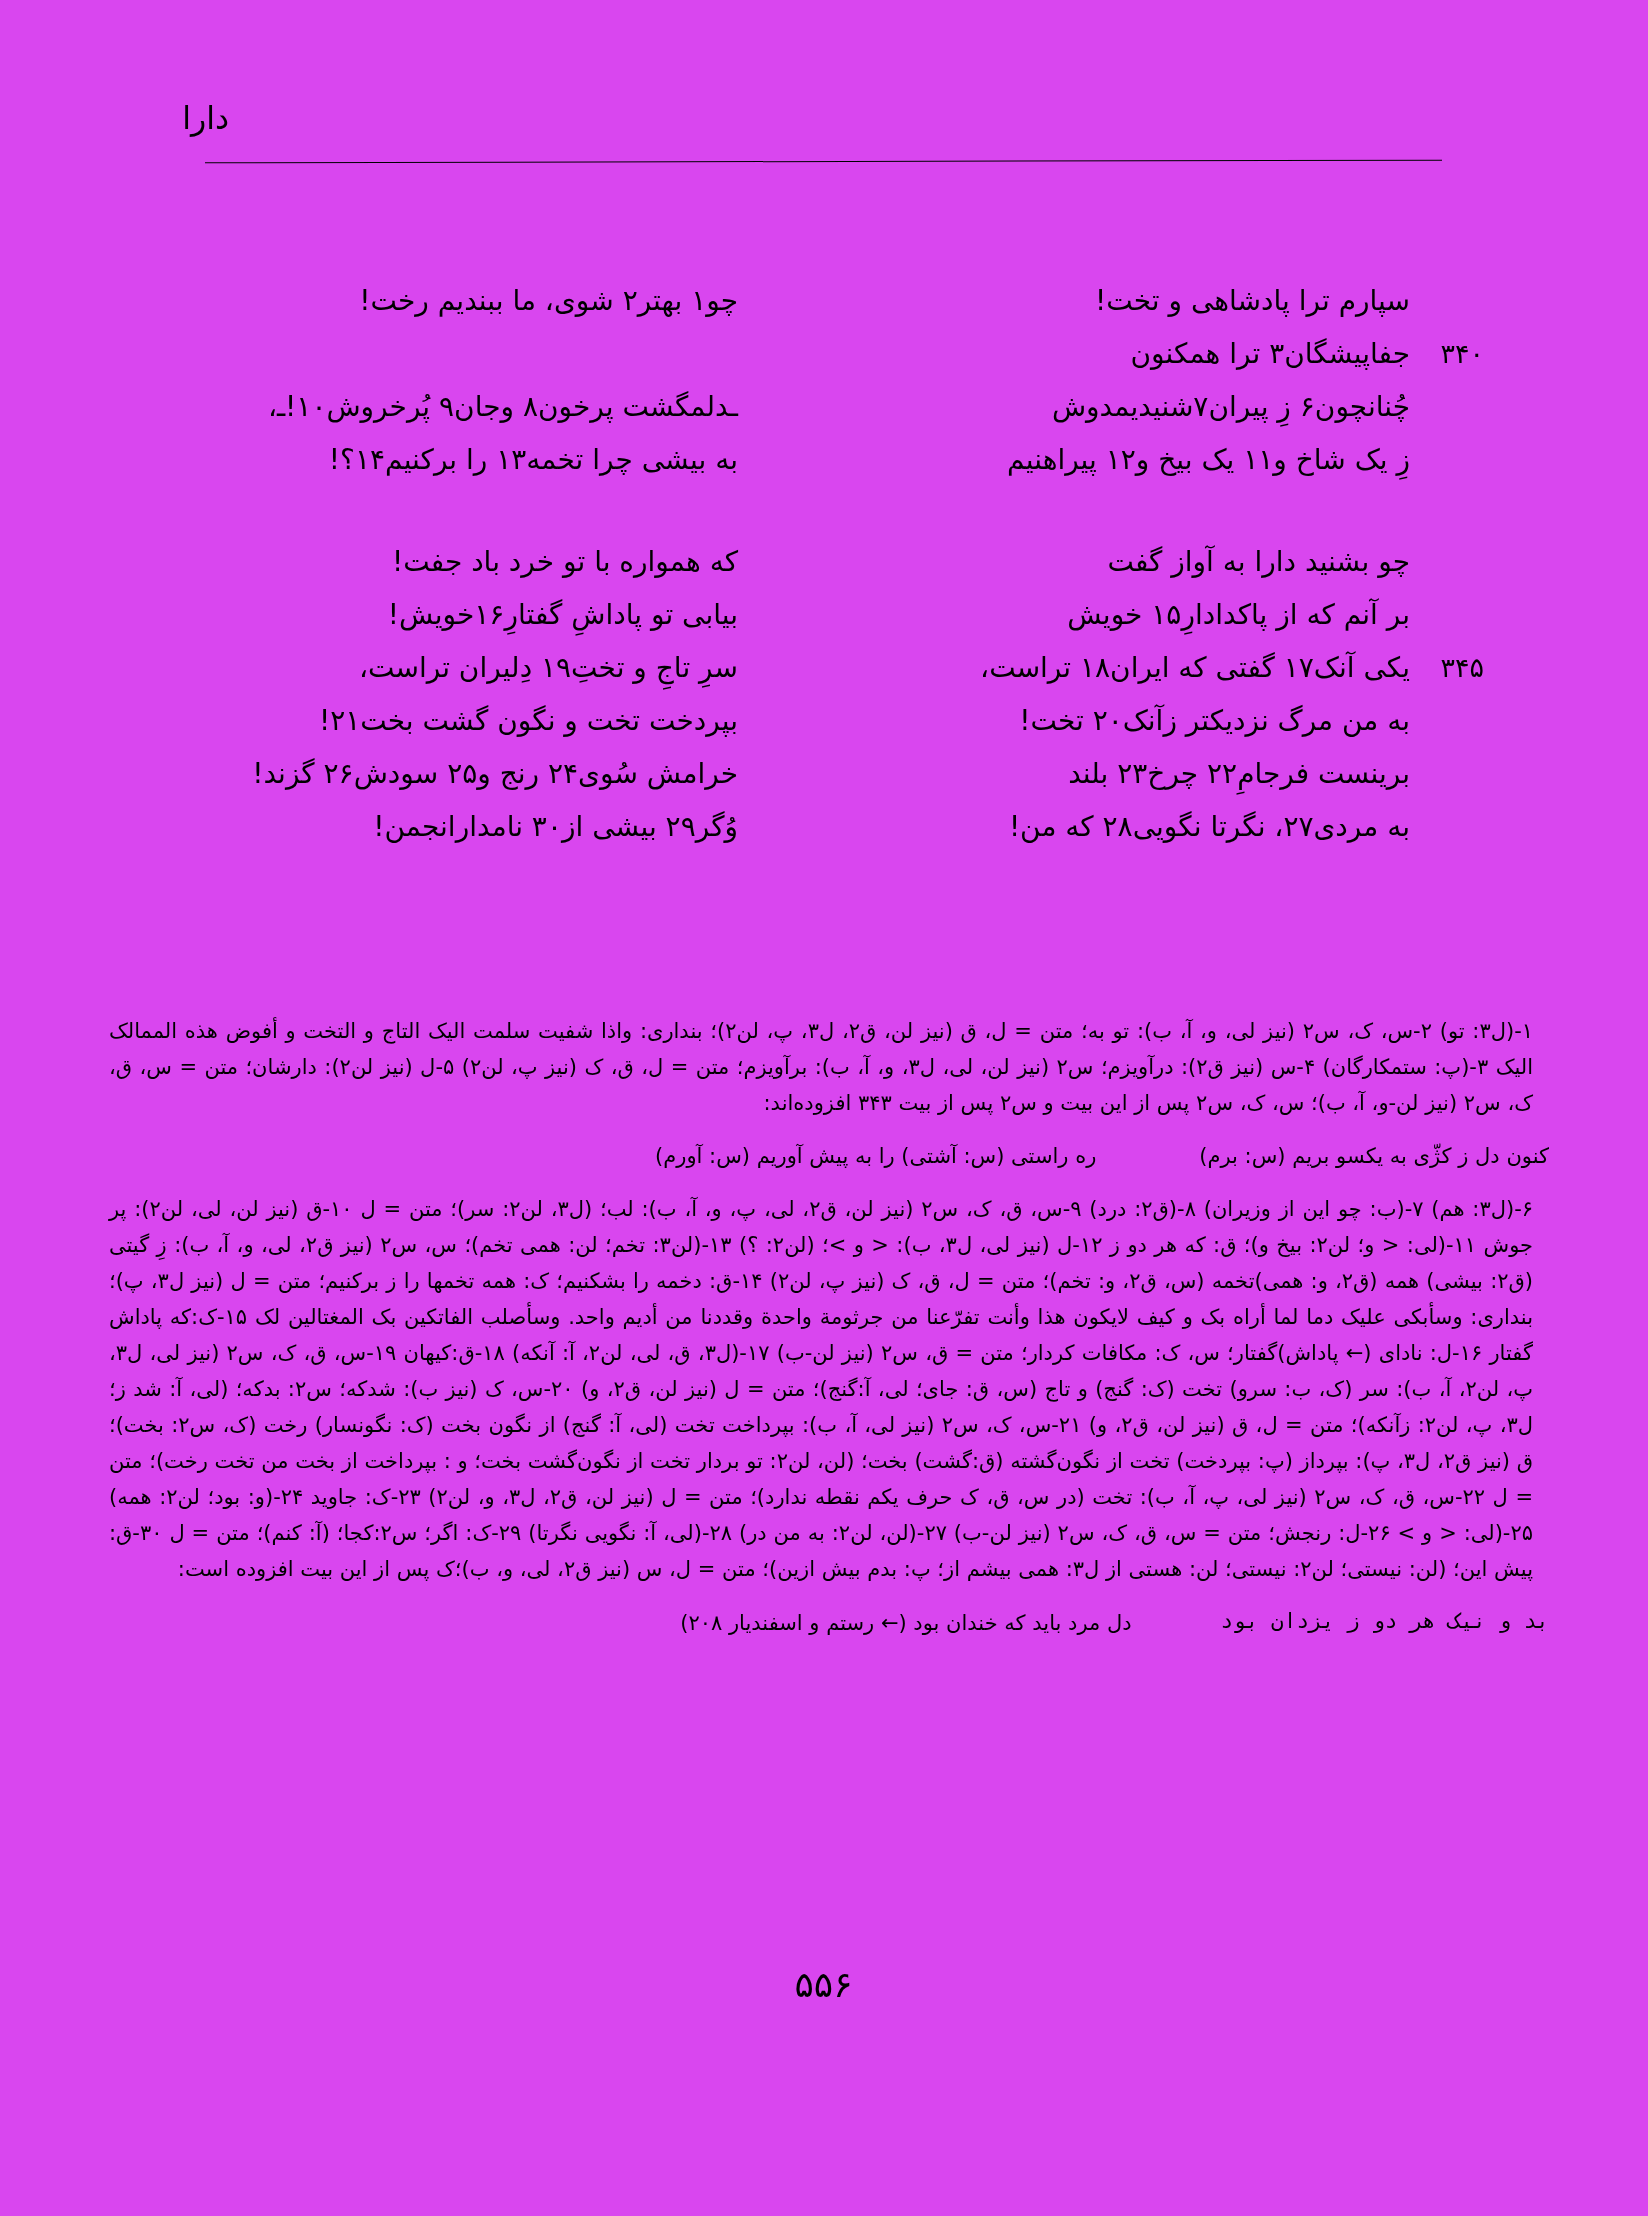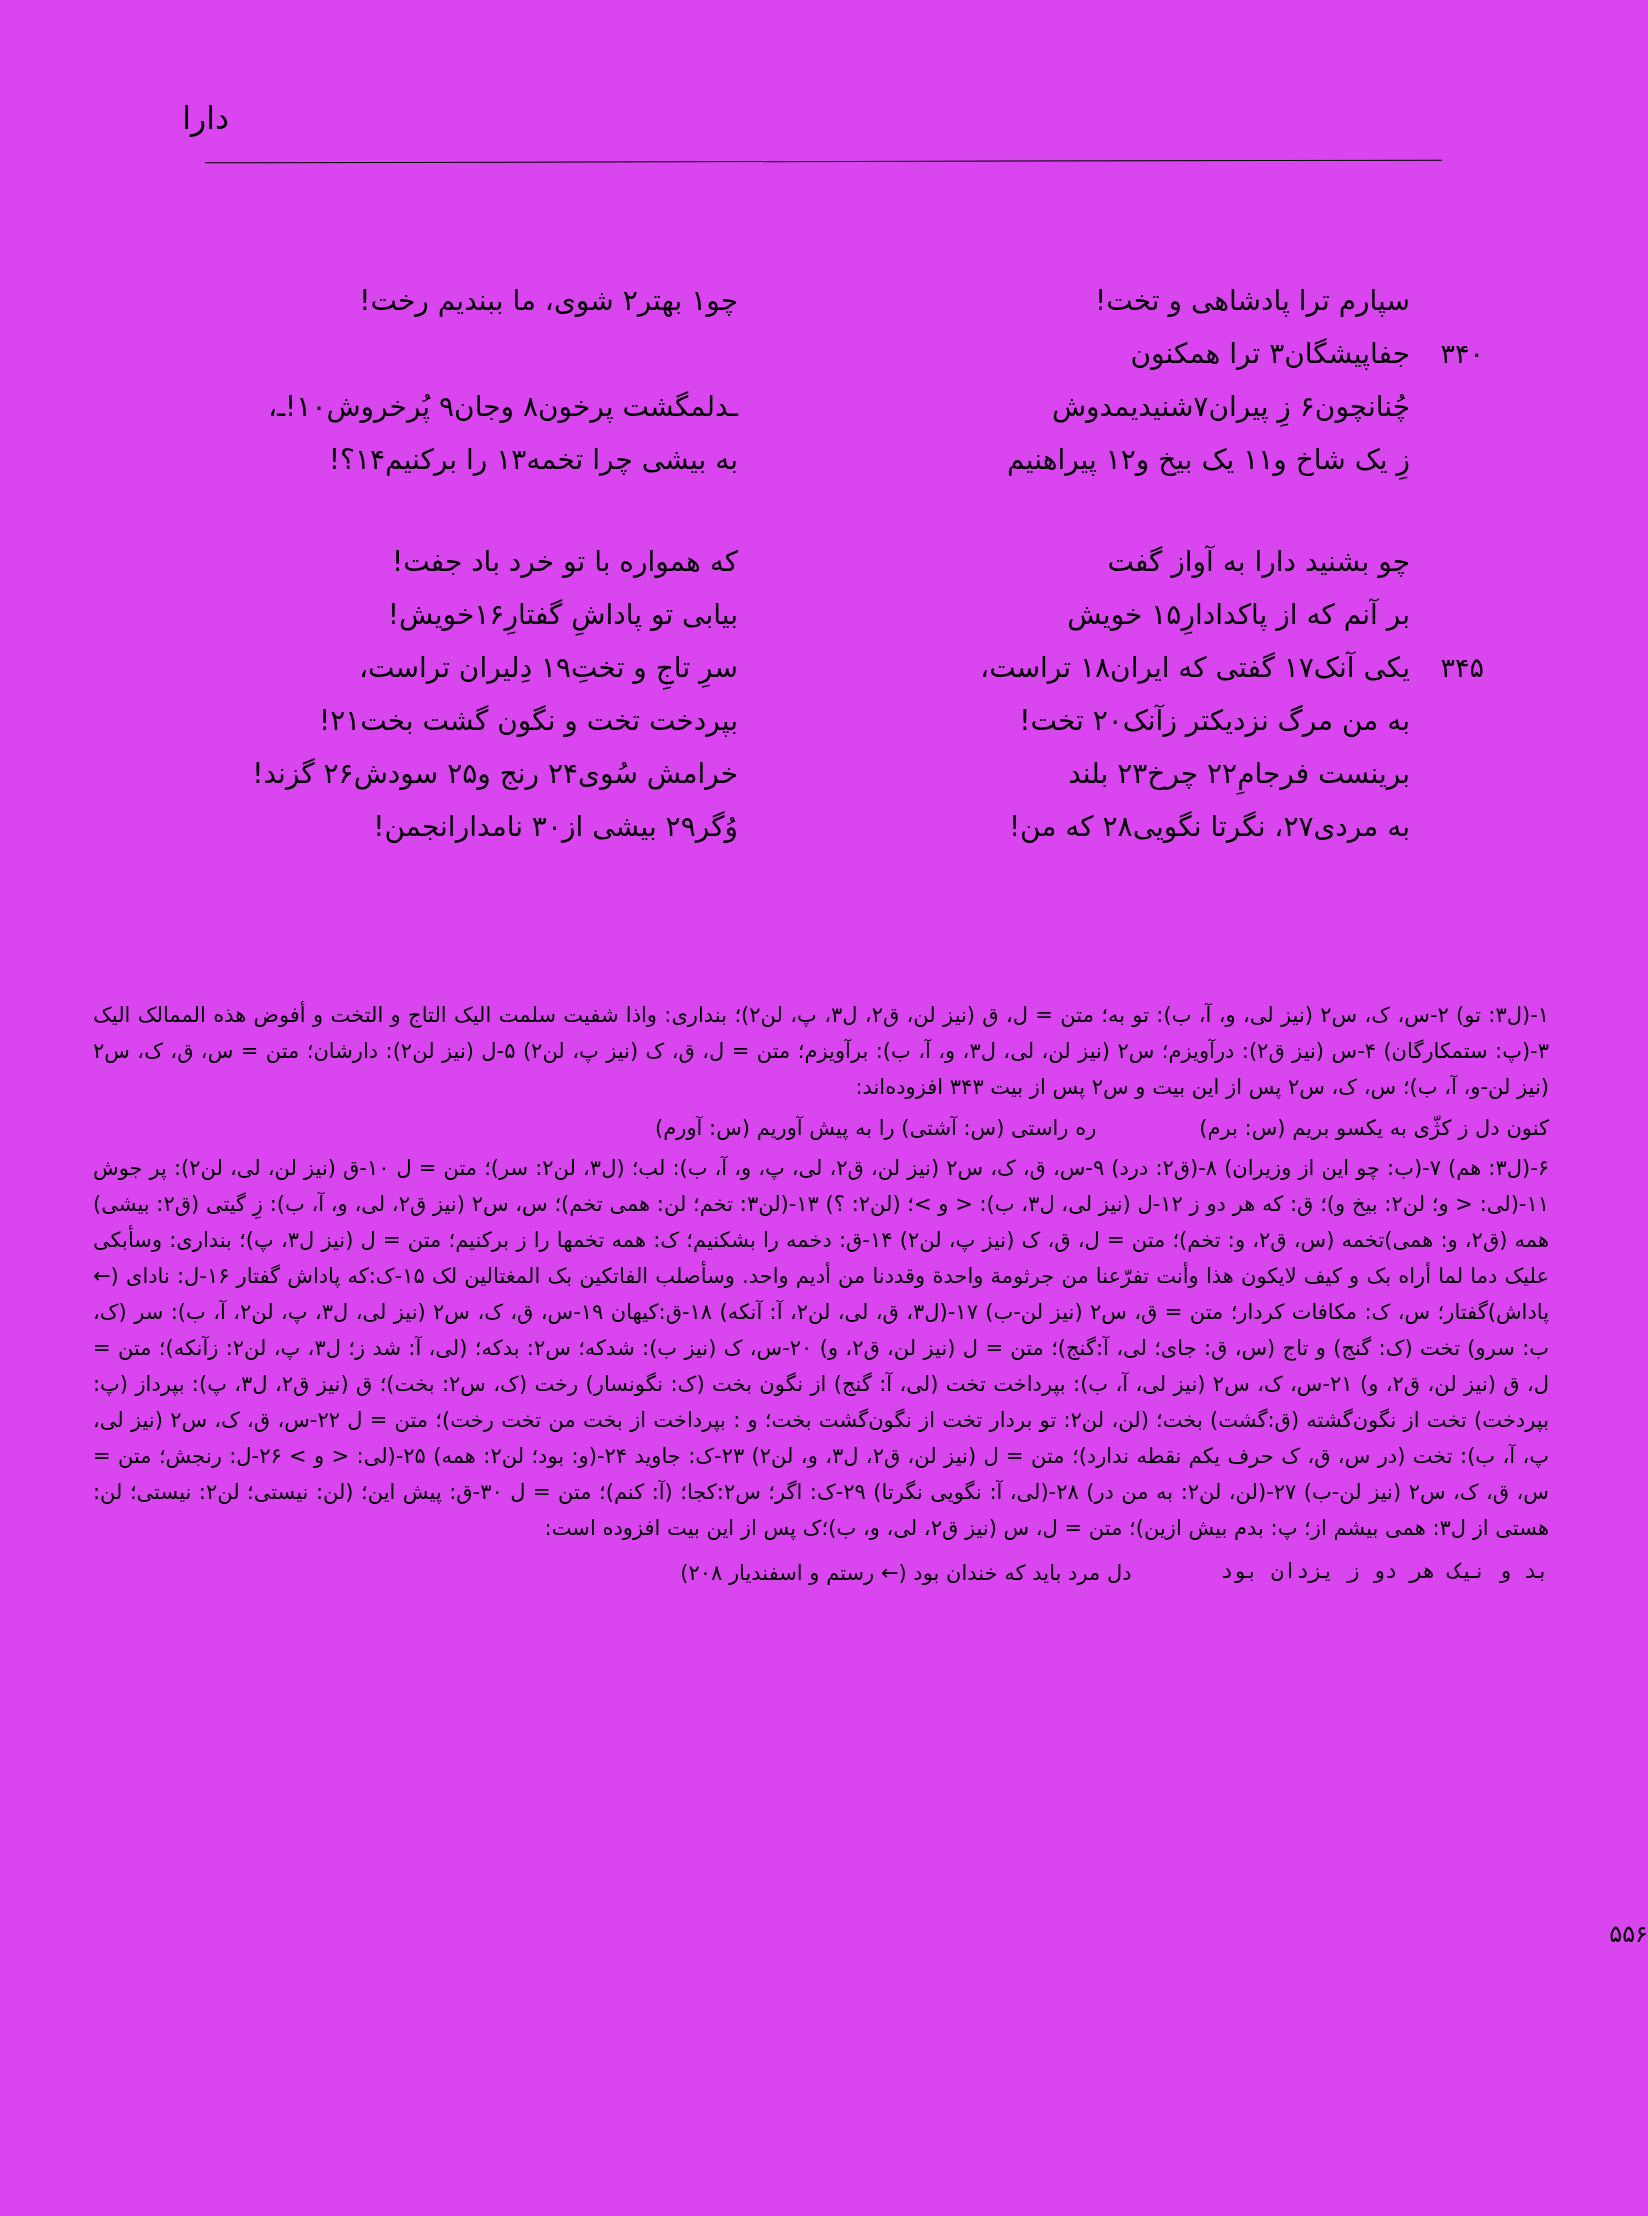--- a/index.html
+++ b/index.html
@@ -97,21 +97,21 @@
     font-size: 21px;
     line-height: 36px;
     text-align: justify;
     text-align-last: right;
   }
   .app-line {
     white-space: normal;
     text-align: justify;
     text-justify: inter-word;
   }
-  .app-par { margin: 0; }
+  .app-par { margin: 16px; }
   .inset-verse {
     display: flex;
     flex-direction: row;
     justify-content: flex-start;
     font-size: 21px;
     line-height: 38px;
     margin: 4.1px 0 2.7px 0;
     white-space: nowrap;
   }
   .inset-verse .iv-h1 {
@@ -141,23 +141,23 @@
   .final-verse .fv-h2 {
     flex: 0 0 auto;
     font-family: Liberation Mono, monospace;
   }
 
   
   .folio {
     position: absolute;
     left: 0;
     right: 0;
-    top: 1920px;
-    text-align: right;
-    font-size: 24px;
+    top: 1964px;
+    text-align: center;
+    font-size: 36px;
     letter-spacing: 2.1px;
   }
 </style>
 </head>
 <body>
 
 <div class="page">
 
   <div class="header">
     <div class="header-title">دارا</div>

